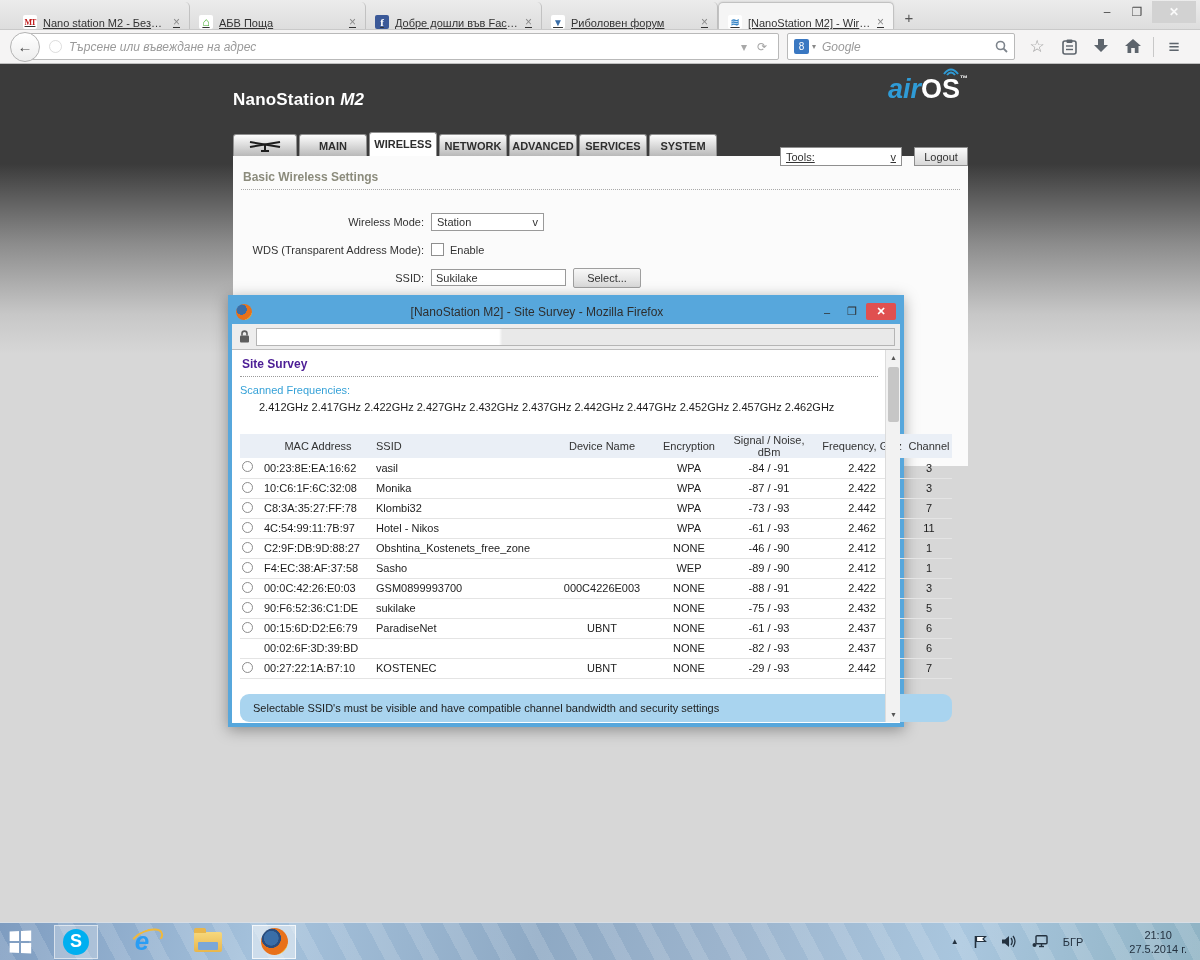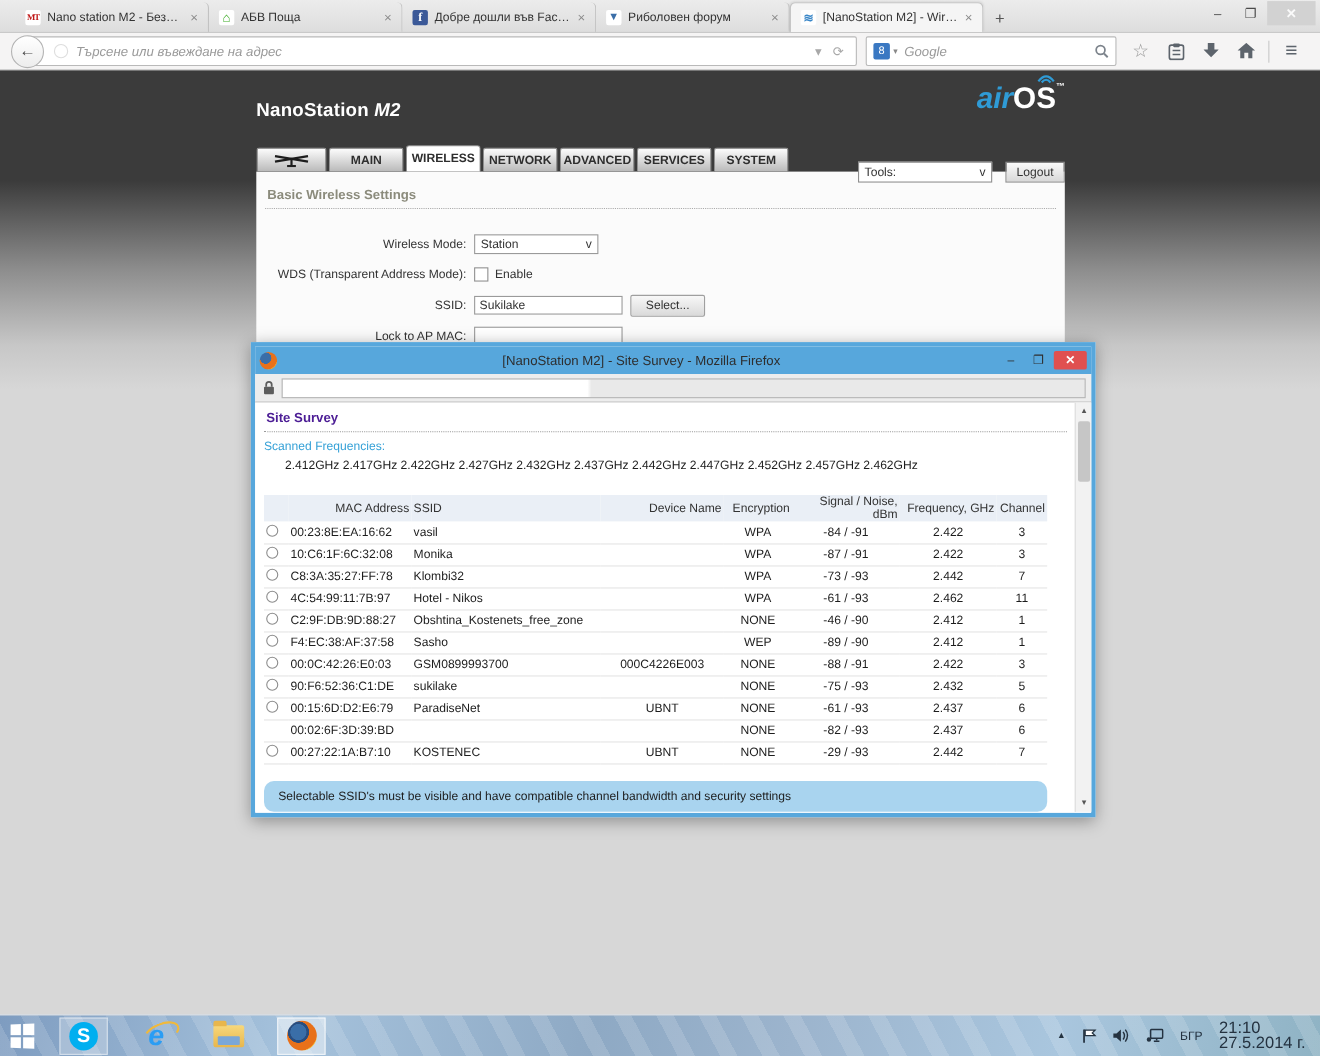--- a/index.html
+++ b/index.html
@@ -2,23 +2,23 @@
 <html><head>
 <meta charset="utf-8">
 <style>
   * { box-sizing: border-box; margin: 0; padding: 0; }
   html,body { width:1200px; height:960px; overflow:hidden; font-family:"Liberation Sans",sans-serif; background:#d6d6d6; }
 
   
   .tabbar { position:absolute; left:0; top:0; width:1200px; height:30px;
             background:linear-gradient(#ececec,#dddddd); border-bottom:1px solid #c9c9c9;
             display:flex; align-items:flex-end; padding-left:14px; }
-  .tab { width:176px; height:27px; display:flex; align-items:center; gap:6px; padding:0 9px;
+  .tab { width:176px; height:27px; display:flex; align-items:flex-end; gap:6px; padding:0 9px;
          font-size:11px; color:#333; border-right:1px solid #c2c2c2; border-radius:5px 5px 0 0;
-         overflow:hidden; white-space:nowrap; }
+         overflow:hidden; white-space:nowrap;text-decoration:underline; }
   .tab.active { background:#f5f5f5; border:1px solid #c2c2c2; border-bottom:none; box-shadow:0 -1px 2px rgba(0,0,0,.08); }
   .tabtitle { overflow:hidden; text-overflow:ellipsis; flex:1; }
   .tabclose { color:#8a8a8a; font-size:12px; cursor:default; }
   .tabicon { width:14px; height:14px; flex:0 0 14px; display:inline-flex; align-items:center; justify-content:center;
              font-size:9px; font-weight:bold; border-radius:2px; }
   .tabicon.mt { color:#c01818; background:#fff; font-family:"Liberation Serif",serif; font-size:8px; letter-spacing:-1px; }
   .tabicon.abv-home { background:#fff; color:#3fae29; font-size:12px; }
   .tabicon.facebook { background:#3b5998; color:#fff; font-family:"Liberation Serif",serif; font-size:11px; }
   .tabicon.forum { background:#fff; color:#3a6ea8; font-size:10px; }
   .tabicon.rss { background:#fff; color:#3a87c8; font-size:11px; }
@@ -59,39 +59,39 @@
   .airlogo .air { color:#2f9bd6; font-style:italic; position:relative; }
   .airlogo .tm { font-size:8px; vertical-align:top; }
   .navtabs { position:relative; display:flex; align-items:flex-end; height:24px; }
   .navtab { background:linear-gradient(#fdfdfd,#b9b9b9); border:1px solid #8f8f8f; border-bottom:none;
             border-radius:3px 3px 0 0; color:#2e2e2e; font-weight:bold; font-size:11px;
             padding:5px 0 4px; margin-right:2px; width:68px; text-align:center; height:22px; }
   .navtab.logo-tab { width:64px; padding:2px 0; display:flex; align-items:center; justify-content:center; }
   .navtab.active { background:#fff; height:24px; border-color:#8f8f8f; }
   .toolsarea { position:absolute; right:0; top:-6px; display:flex; align-items:center; gap:12px; }
   .toolselect { width:122px; height:19px; background:#fff; border:1px solid #8f8f8f; font-size:11px; color:#333;
-                display:flex; align-items:center; justify-content:space-between; padding:0 5px; }
+                display:flex; align-items:center; justify-content:space-between; padding:0 5px;text-decoration:underline; }
   .logoutbtn { width:54px; height:19px; background:linear-gradient(#fafafa,#d8d8d8); border:1px solid #8f8f8f;
                font-size:11px; color:#333; display:flex; align-items:center; justify-content:center; }
   .card { background:#fbfbfb; height:310px; padding:12px 8px 0; }
   .sectitle { color:#8b8b7c; font-weight:bold; font-size:12px; padding:2px 2px 5px; border-bottom:1px dotted #a9a9a9; }
   .form { margin-top:22px; font-size:11px; color:#333; }
   .frow { display:flex; align-items:center; margin-bottom:9px; height:19px; }
   .flabel { width:190px; text-align:right; padding-right:7px; }
   .fselect { width:113px; height:18px; border:1px solid #9a9a9a; background:#fff; font-size:11px;
              display:flex; align-items:center; justify-content:space-between; padding:0 5px; }
   .finput { width:135px; height:17px; border:1px solid #9a9a9a; background:#fff; font-size:11px;
             display:flex; align-items:center; padding:0 4px; }
   .fcheck { width:13px; height:13px; border:1px solid #8f8f8f; background:#fff; margin-right:6px; }
   .selbtn { margin-left:7px; width:68px; height:20px; background:linear-gradient(#f8f8f8,#d9d9d9);
             border:1px solid #9f9f9f; border-radius:2px; font-size:11px; color:#333;
             display:flex; align-items:center; justify-content:center; }
 
   
-  .popup { position:absolute; left:228px; top:311px; width:768px; height:432px;
+  .popup { position:absolute; left:228px; top:295px; width:676px; height:432px;
            border:4px solid #57a7dc; background:#fff; box-shadow:0 3px 14px rgba(0,0,0,.35); }
   .ptitle { height:25px; background:#57a7dc; display:flex; align-items:center; padding:0 4px; }
   .ffxicon { width:16px; height:16px; border-radius:50%;
              background:radial-gradient(circle at 35% 35%,#3a6ea8 0 34%,#e8711a 36% 70%,#f0a028 72%);
              margin-right:6px; }
   .ptext { flex:1; text-align:center; font-size:12px; color:#2e2e2e; }
   .pbtns { display:flex; align-items:center; gap:3px; }
   .pbtn { width:22px; height:17px; display:flex; align-items:center; justify-content:center;
           font-size:11px; color:#2e2e2e; }
   .pbtn.close { width:30px; background:#e05050; border-radius:2px; color:#fff; font-weight:bold; }
@@ -107,21 +107,21 @@
   .sthumb { position:absolute; left:2px; top:17px; width:11px; height:55px; background:#c6c6c6; border-radius:2px; }
   .ssheading { font-size:12px; font-weight:bold; color:#4c1d95; padding:3px 2px 5px; border-bottom:1px dotted #9a9a9a; }
   .scanlbl { color:#35a1d7; font-size:11px; margin-top:7px; }
   .freqs { font-size:11px; color:#1d1d1d; margin:5px 0 0 19px; }
   table.survey { border-collapse:collapse; table-layout:fixed; width:712px; margin-top:21px; font-size:11px; }
   table.survey th { background:#eaeff6; color:#333; font-weight:normal; height:18px; padding:0 2px; }
   table.survey td { height:20px; padding:0 2px; border-bottom:1px solid #e4e4e4; color:#1d1d1d; }
   .c-radio { width:22px; } .c-mac { width:112px; } .c-ssid { width:172px; } .c-dev { width:112px; }
   .c-enc { width:62px; } .c-sig { width:98px; } .c-frq { width:88px; } .c-chn { width:46px; }
   td.c-mac, td.c-ssid, th.c-ssid { text-align:left; }
-  th { text-align:right; } td.c-dev, td.c-enc, td.c-sig, td.c-frq, td.c-chn { text-align:center; }
+  th { text-align:center; } td.c-dev, td.c-enc, td.c-sig, td.c-frq, td.c-chn { text-align:center; }
   .radio { display:inline-block; width:11px; height:11px; border:1px solid #8c8c8c; border-radius:50%; background:#fff; }
   .notice { margin-top:15px; width:712px; background:#a9d4ef; border-radius:9px; padding:8px 13px; font-size:11px; color:#1d1d1d; }
 
   
   .taskbar { position:absolute; left:0; bottom:0; width:1200px; height:38px;
              background:
                repeating-linear-gradient(62deg, rgba(255,255,255,.14) 0 14px, rgba(255,255,255,0) 14px 34px),
                linear-gradient(100deg,#7e9cc0 0%,#a5c2dc 22%,#8ea9c4 45%,#9cb4cd 60%,#a9c6de 80%,#8fb3c4 100%);
              border-top:1px solid #d8dee5; display:flex; align-items:center; }
   .startbtn { width:40px; height:38px; display:flex; align-items:center; justify-content:center; }
@@ -137,21 +137,21 @@
               border:2px solid #f0b93c; border-left-color:transparent; border-bottom-color:transparent;
               border-radius:50%; transform:rotate(-22deg); }
   .folder { position:relative; width:28px; height:20px; background:linear-gradient(#f7d87c,#e8b64c); border-radius:2px; }
   .folder:before { content:""; position:absolute; top:-4px; left:0; width:12px; height:5px; background:#e8b64c; border-radius:2px 2px 0 0; }
   .folder:after { content:""; position:absolute; bottom:2px; left:4px; width:20px; height:8px; background:#7ba7d7; border-radius:1px; }
   .ffx { width:27px; height:27px; border-radius:50%;
          background:radial-gradient(circle at 38% 38%,#3a6ea8 0 30%,#2a4d7e 32% 40%,#e8711a 42% 72%,#f6b02e 74%); }
   .tray { margin-left:auto; display:flex; align-items:center; gap:15px; padding-right:13px; color:#243240; }
   .trayicon { display:flex; align-items:center; justify-content:center; }
   .lang { font-size:11px; }
-  .clock { text-align:left; font-size:15px; line-height:14px; }
+  .clock { text-align:center; font-size:11px; line-height:14px;margin-left:31px; }
 </style>
 </head>
 <body>
 
 <div class="tabbar">
   <div style="display:flex;align-items:flex-end;" id="tab-strip">
       <div class="tab">
         <span class="tabicon mt">MT</span>
         <span class="tabtitle">Nano station M2 - Безжич...</span>
         <span class="tabclose">×</span>

